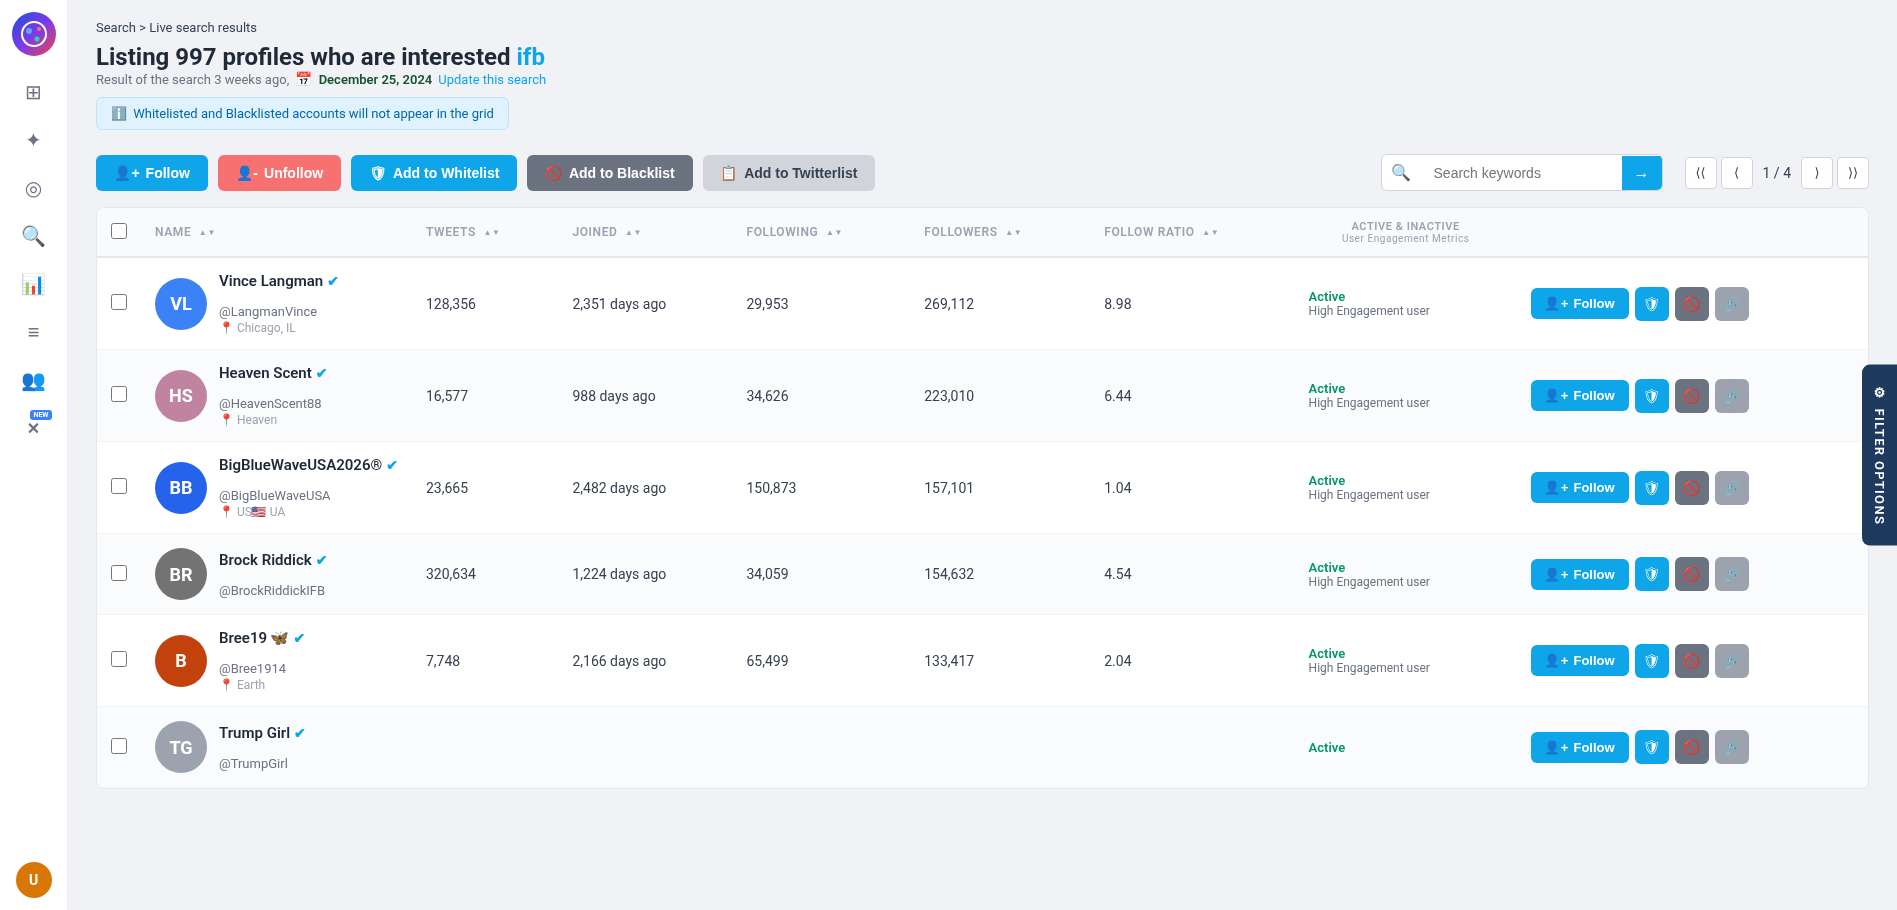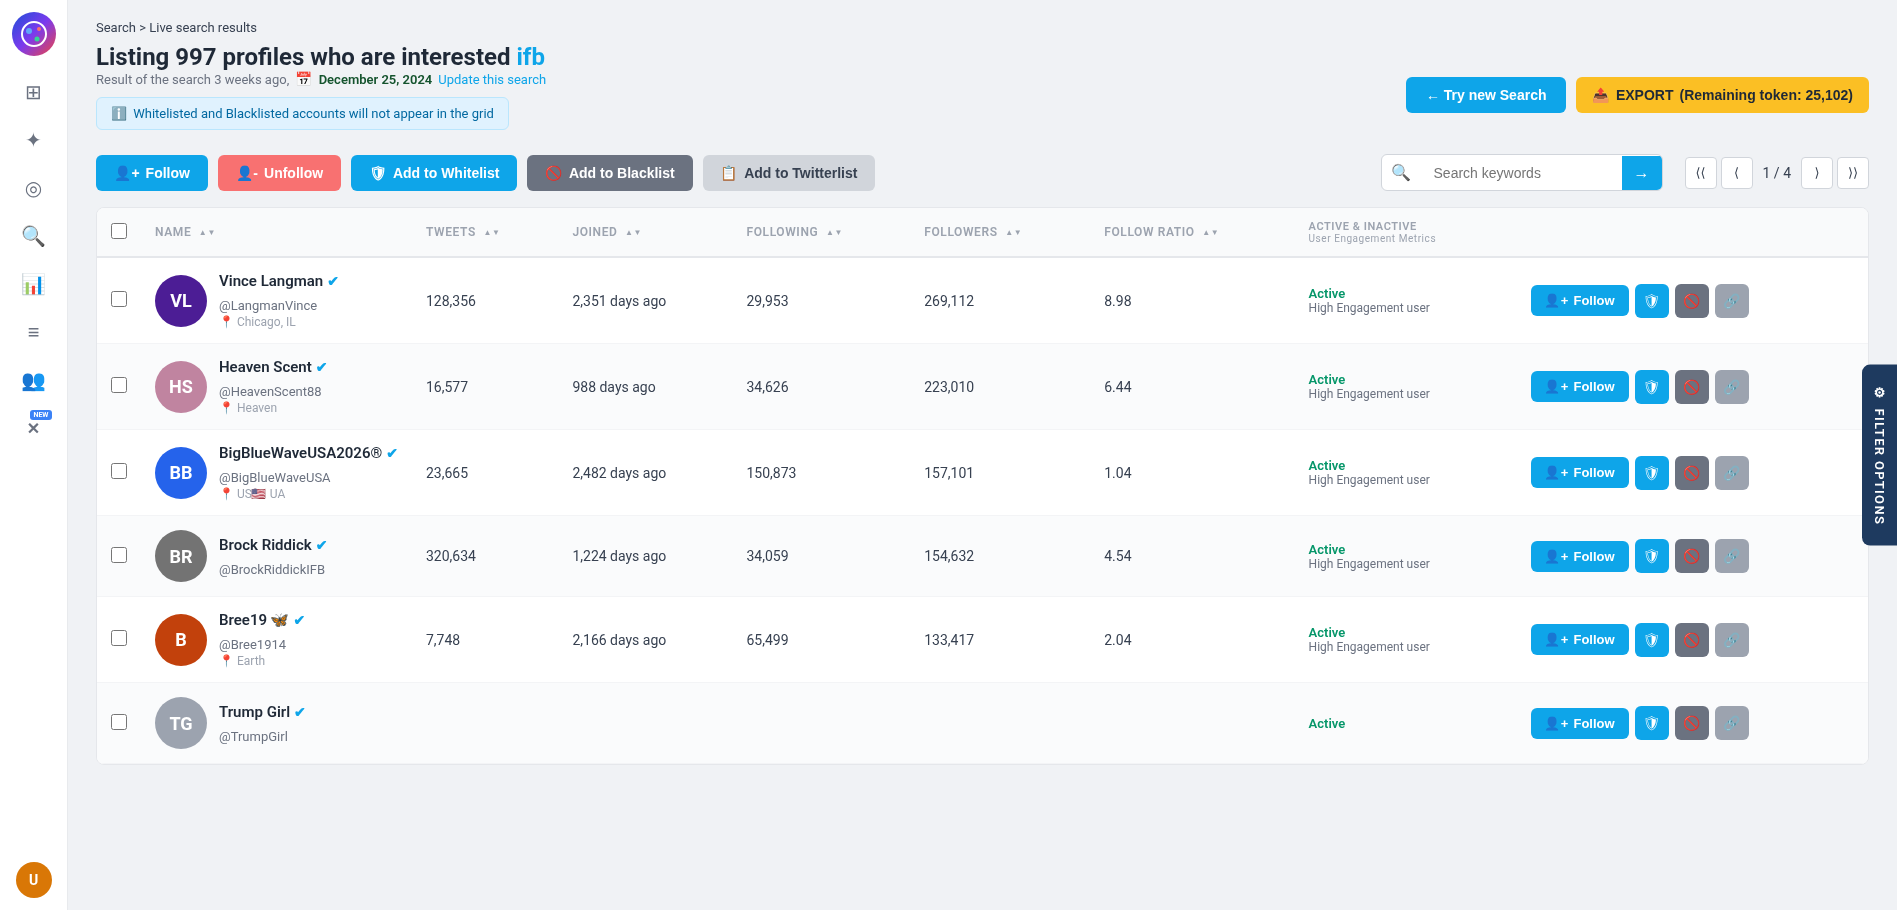--- a/index.html
+++ b/index.html
@@ -317,21 +317,21 @@
       vertical-align: middle;
       font-size: 8px;
       color: #9ca3af;
     }
     thead th.checkbox-col {
       width: 40px;
       text-align: center;
     }
     thead th.name-col { width: 260px; }
     thead th.active-col {
-      text-align: left;
+      text-align: center;
       font-size: 11px;
     }
     thead th.active-col .sub {
       font-weight: 400;
       text-transform: none;
       color: #9ca3af;
       font-size: 10px;
       display: block;
     }
 
@@ -377,21 +377,21 @@
       align-items: center;
       gap: 4px;
     }
     .verified-badge {
       color: #0ea5e9;
       font-size: 14px;
     }
     .user-handle {
       color: #6b7280;
       font-size: 13px;
-      margin-top: 8px;
+      margin-top: 14px;
     }
     .user-location {
       color: #9ca3af;
       font-size: 12px;
       margin-top: 2px;
       display: flex;
       align-items: center;
       gap: 3px;
     }
 
@@ -554,28 +554,20 @@
         <div class="subtitle">
           <span>Result of the search 3 weeks ago,</span>
           <span style="font-size:14px;">📅</span>
           <span class="date">December 25, 2024</span>
           <span class="update-link">Update this search</span>
         </div>
         <div class="info-banner">
           <span>ℹ️</span>
           <span>Whitelisted and Blacklisted accounts will not appear in the grid</span>
         </div>
-      </div>
-      <div class="header-buttons">
-        <button class="btn-new-search">← Try new Search</button>
-        <button class="btn-export">
-          <span>📤</span>
-          <span>EXPORT</span>
-          <span>(Remaining token: 25,102)</span>
-        </button>
       </div>
     </div>
 
     <div class="toolbar">
       <button class="btn-follow">
         <span>👤+</span>
         <span>Follow</span>
       </button>
       <button class="btn-unfollow">
         <span>👤-</span>
@@ -642,21 +634,21 @@
             <th></th>
           </tr>
         </thead>
         <tbody id="table-body">
         <tr>
     <td class="checkbox-col">
       <input type="checkbox" style="">
     </td>
     <td>
       <div class="user-cell">
-        <div class="avatar-placeholder" style="background:#4c1d95">
+        <div class="avatar-placeholder" style="background:#3b82f6">
           VL
         </div>
         <div class="user-info">
           <div class="user-name">
             Vince Langman <span class="verified-badge">✔</span>
           </div>
           <div class="user-handle">@LangmanVince</div>
           <div class="user-location"><span>📍</span>Chicago, IL</div>
         </div>
       </div>

